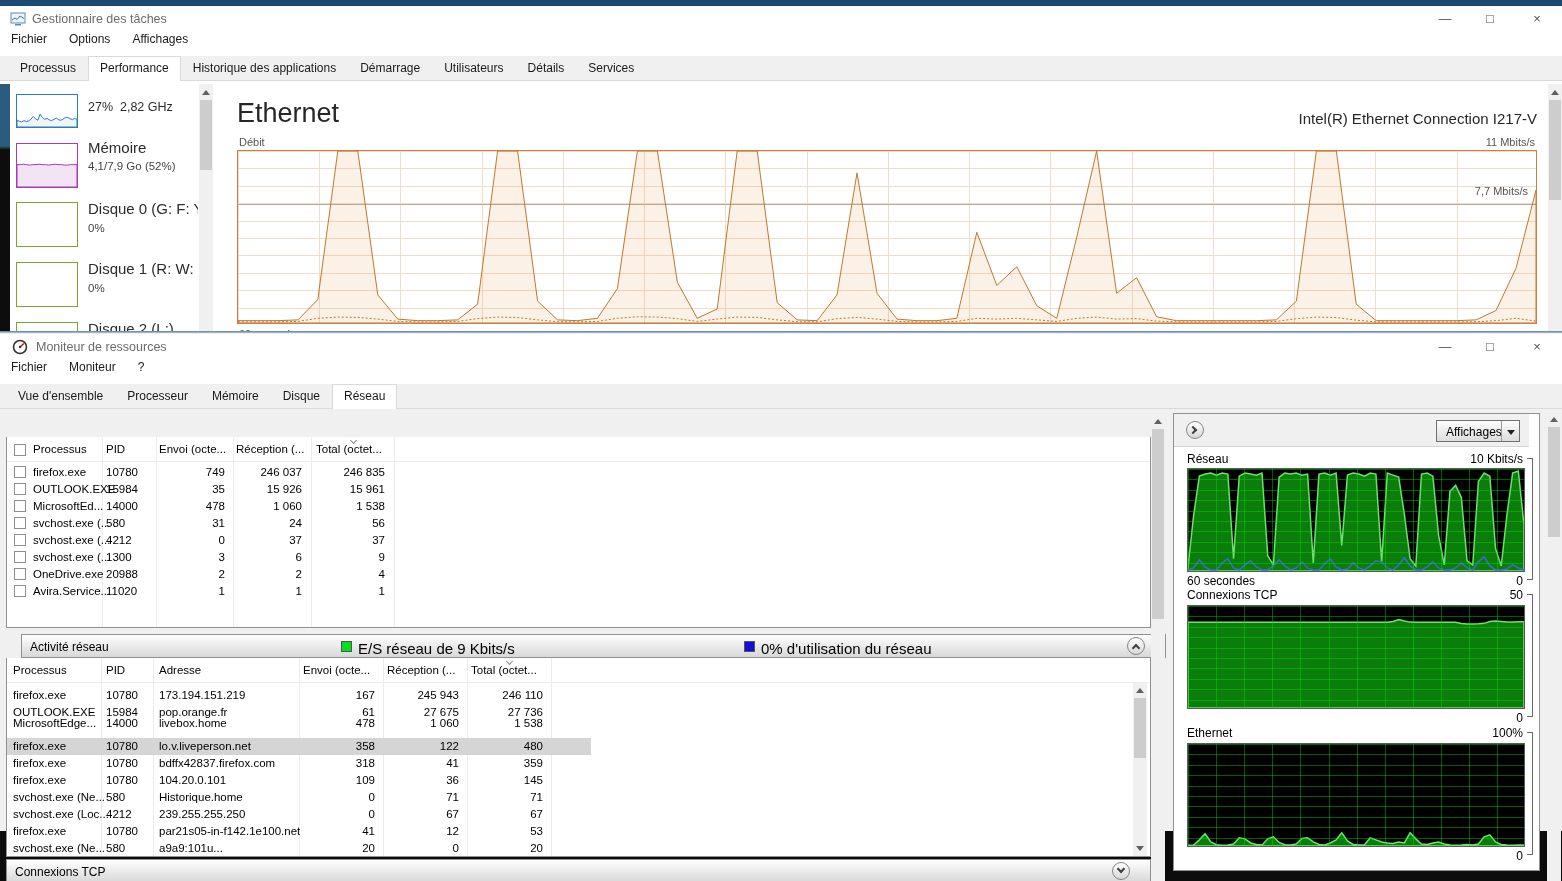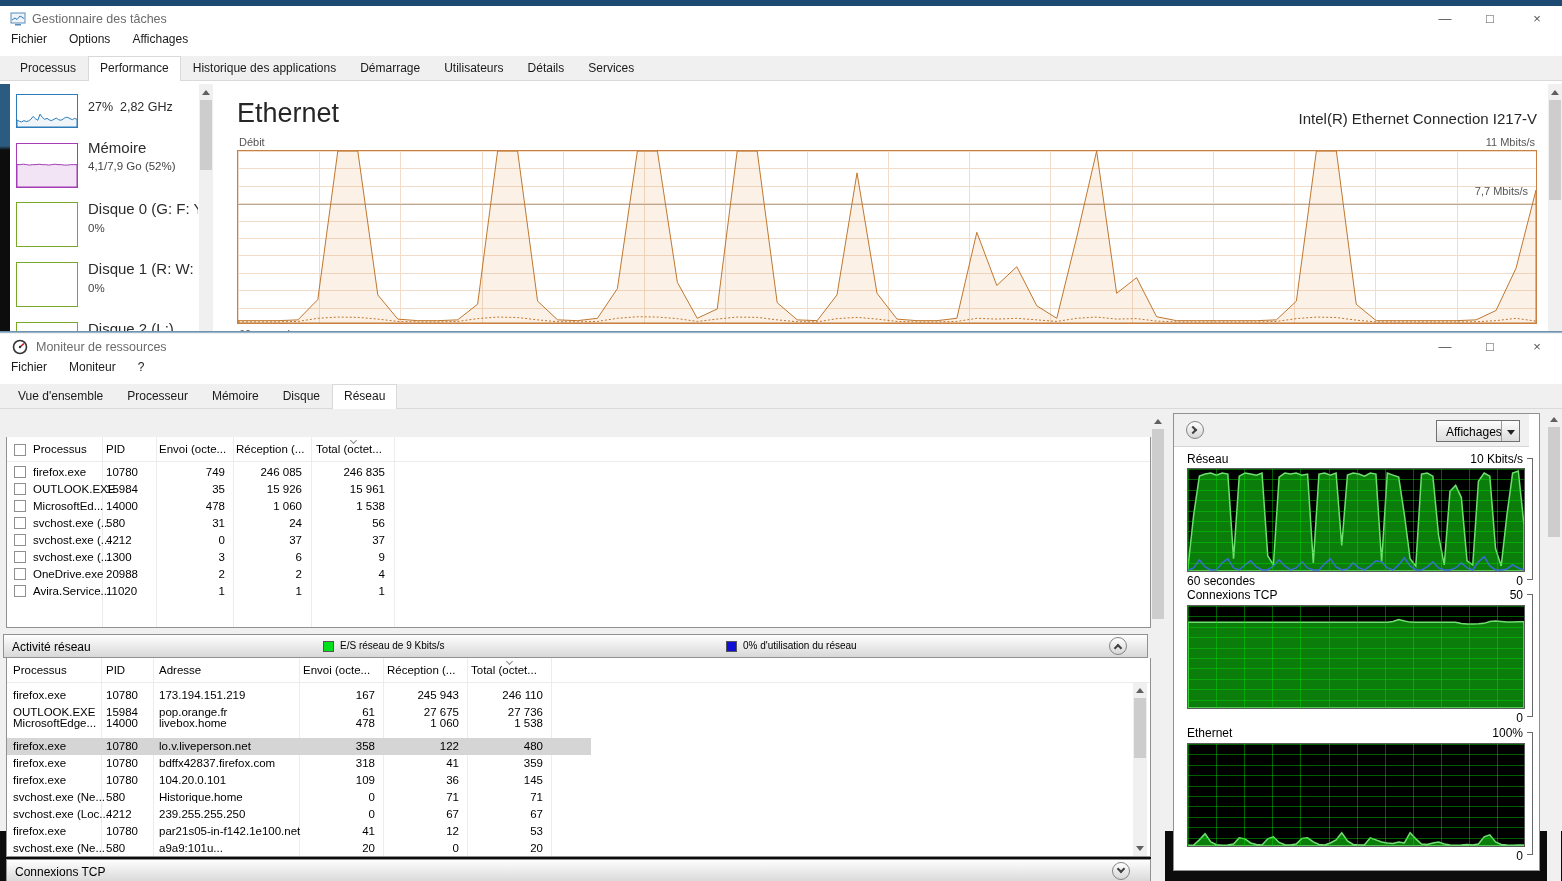--- a/index.html
+++ b/index.html
@@ -85,21 +85,21 @@
   .cb{position:absolute;left:7px;top:2px;width:12px;height:12px;border:1px solid #8f8f8f;background:#fff;}
 
   
   .t1-name{left:26px;width:72px;} .t1-pid{left:99px;width:45px;}
   .t1-envoi{left:140px;width:78px;} .t1-recep{left:220px;width:75px;} .t1-total{left:300px;width:78px;}
   
   .t2-name{left:6px;width:88px;} .t2-pid{left:99px;width:45px;} .t2-addr{left:152px;width:138px;}
   .t2-envoi{left:290px;width:78px;} .t2-recep{left:374px;width:78px;} .t2-total{left:458px;width:78px;}
 
   .legend-swatch{position:absolute;top:6px;width:11px;height:11px;border:1px solid #555;}
-  .legend-label{position:absolute;top:5px;font-size:10px;color:#000;}
+  .legend-label{position:absolute;top:5px;font-size:15px;color:#000;}
 
   
   #rm-right{position:absolute;left:1173px;top:80px;width:367px;height:458px;background:#fff;border:1px solid #919191;}
   #rm-right .toolbar{position:absolute;left:0;right:10px;top:0;height:33px;background:#f0f0f0;border-bottom:1px solid #d5d5d5;}
   #views-btn{position:absolute;right:9px;top:6px;width:84px;height:22px;border:1px solid #707070;background:linear-gradient(#fdfdfd,#dcdcdc);font-size:12px;color:#000;}
   #views-btn .lbl{position:absolute;left:9px;top:4px;}
   #views-btn .sep{position:absolute;right:17px;top:0;bottom:0;width:1px;background:#9a9a9a;}
   #views-btn .tri{position:absolute;right:4px;top:9px;width:0;height:0;border-left:4px solid transparent;border-right:4px solid transparent;border-top:5px solid #222;}
   .g-label{position:absolute;left:13px;right:16px;display:flex;justify-content:space-between;font-size:12px;color:#000;}
   .g-box{position:absolute;left:13px;width:338px;height:104px;background:#000;border:1px solid #5a5a5a;overflow:hidden;}
@@ -243,21 +243,21 @@
     <span class="th" style="left:229px;top:6px;">Réception (...</span>
     <span class="th" style="left:309px;top:6px;">Total (octet...</span>
     <span class="sortcaret" style="left:344px;top:1px;"></span>
     <div class="hdrline" style="top:24px;"></div>
     <div class="rows" id="t1-rows" style="top:27px;height:164px;">
         <div class="trow" style="top: 0px;">
           <span class="cb"></span>
           <span class="cell t1-name">firefox.exe</span>
           <span class="cell t1-pid">10780</span>
           <span class="cell t1-envoi num">749</span>
-          <span class="cell t1-recep num">246 085</span>
+          <span class="cell t1-recep num">246 037</span>
           <span class="cell t1-total num">246 835</span>
         </div>
         <div class="trow" style="top: 17px;">
           <span class="cb"></span>
           <span class="cell t1-name">OUTLOOK.EXE</span>
           <span class="cell t1-pid">15984</span>
           <span class="cell t1-envoi num">35</span>
           <span class="cell t1-recep num">15 926</span>
           <span class="cell t1-total num">15 961</span>
         </div>
@@ -305,21 +305,21 @@
           <span class="cb"></span>
           <span class="cell t1-name">Avira.Service...</span>
           <span class="cell t1-pid">11020</span>
           <span class="cell t1-envoi num">1</span>
           <span class="cell t1-recep num">1</span>
           <span class="cell t1-total num">1</span>
         </div>
       </div>
   </div>
 
-  <div class="panel-hd" style="left:3px;top:301px;width:1145px;">
+  <div class="panel-hd" style="left:21px;top:301px;width:1145px;">
     <span class="hd-title">Activité réseau</span>
     <span class="legend-swatch" style="left: 319px; background: rgb(0, 224, 28);" id="lg0"></span>
     <span class="legend-label" style="left:336px;">E/S réseau de 9 Kbits/s</span>
     <span class="legend-swatch" style="left: 722px; background: rgb(16, 16, 214);" id="lg1"></span>
     <span class="legend-label" style="left:739px;">0% d'utilisation du réseau</span>
     <span class="round-btn" style="right:20px;top:2px;">
         <span class="chev up"></span>
       </span>
   </div>
   <div class="panel-body" id="p2-body" style="left:6px;top:325px;width:1145px;height:199px;">

